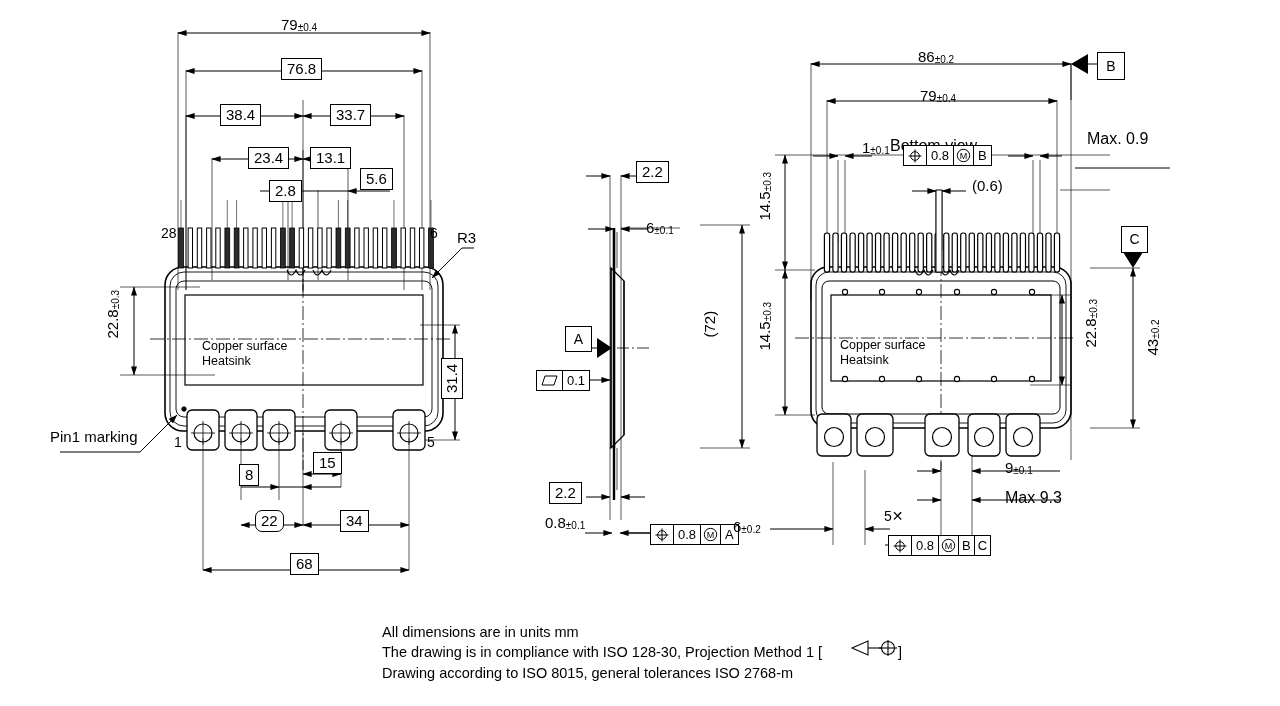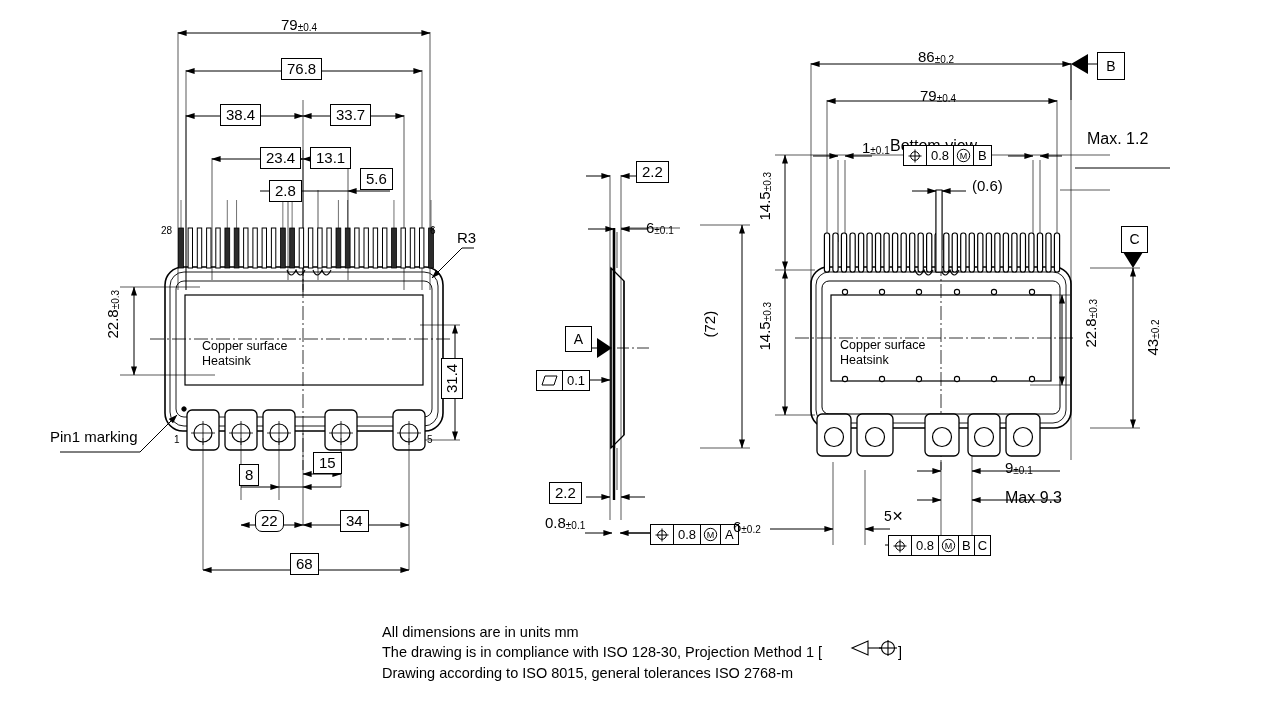--- a/index.html
+++ b/index.html
@@ -15,21 +15,21 @@
   .tol{font-size:10px;vertical-align:baseline;position:relative;top:1px;}
   .note{position:absolute;font-size:14.5px;line-height:20.5px;white-space:pre;}
   .datum{position:absolute;border:1px solid #000;background:#fff;
          font-size:14px;text-align:center;}
   .fcf{position:absolute;border:1px solid #000;background:#fff;display:flex;
        align-items:stretch;font-size:13px;height:19px;}
   .fcf > div{border-right:1px solid #000;padding:0 4px;display:flex;
              align-items:center;justify-content:center;}
   .fcf > div:last-child{border-right:none;}
   .txtlbl{position:absolute;font-size:14px;white-space:nowrap;}
-  .pinnum{position:absolute;font-size:10px;}
+  .pinnum{position:absolute;font-size:14px;}
   .surftxt{position:absolute;font-size:12.5px;line-height:15px;white-space:pre;}
 </style>
 </head>
 <body>
 
 <div id="stage">
 
   <svg class="draw" viewBox="0 0 1280 706">
     <defs>
       <marker id="ar" markerWidth="9" markerHeight="9" refX="8.6" refY="3" orient="auto" markerUnits="userSpaceOnUse">
@@ -373,21 +373,21 @@
       <line x1="27" y1="8" x2="45" y2="8" stroke-width="1.1"></line>
       <line x1="36" y1="0" x2="36" y2="16" stroke-width="1.1"></line>
     </g>
     </g>
   </svg>
 
   <div class="lbl" style="left:281px;top:17px;"><span>79</span><span class="tol">±0.4</span></div>
   <div class="lbl boxed" style="left:281px;top:58px;"><span>76.8</span></div>
   <div class="lbl boxed" style="left:220px;top:104px;"><span>38.4</span></div>
   <div class="lbl boxed" style="left:330px;top:104px;"><span>33.7</span></div>
-  <div class="lbl boxed" style="left:260px;top:147px;"><span>23.4</span></div>
+  <div class="lbl boxed" style="left:248px;top:147px;"><span>23.4</span></div>
   <div class="lbl boxed" style="left:310px;top:147px;"><span>13.1</span></div>
   <div class="lbl boxed" style="left:240px;top:180px;margin-left:29px;"><span>2.8</span></div>
   <div class="lbl boxed" style="left:360px;top:168px;"><span>5.6</span></div>
 
   <div class="lbl" style="left:112px;top:331px;transform:rotate(-90deg);transform-origin:left center;white-space:nowrap;"><span>22.8</span><span class="tol">±0.3</span></div>
   <div class="lbl boxed" style="left:452px;top:388px;transform:rotate(-90deg);transform-origin:left center;"><span>31.4</span></div>
 
   <div class="lbl boxed" style="left:239px;top:464px;"><span>8</span></div>
   <div class="lbl boxed" style="left:313px;top:452px;"><span>15</span></div>
   <div class="lbl boxed" style="left:255px;top:510px;border-radius:7px;"><span>22</span></div>
@@ -439,21 +439,21 @@
         </svg>
     </div>
     <div>A</div>
   </div>
 
   <div class="lbl" style="left:918px;top:49px;"><span>86</span><span class="tol">±0.2</span></div>
   <div class="lbl" style="left:920px;top:88px;"><span>79</span><span class="tol">±0.4</span></div>
   <div class="lbl" style="left:890px;top:110px;font-size:16px;margin-top:28px;">Bottom view</div>
   <div class="lbl" style="left:862px;top:140px;"><span>1</span><span class="tol">±0.1</span></div>
   <div class="lbl" style="left:972px;top:178px;"><span>(0.6)</span></div>
-  <div class="lbl" style="left:1087px;top:131px;font-size:16px;">Max. 1.2</div>
+  <div class="lbl" style="left:1087px;top:131px;font-size:16px;">Max. 0.9</div>
 
   <div class="lbl" style="left:764px;top:213px;transform:rotate(-90deg);transform-origin:left center;"><span>14.5</span><span class="tol">±0.3</span></div>
   <div class="lbl" style="left:764px;top:343px;transform:rotate(-90deg);transform-origin:left center;"><span>14.5</span><span class="tol">±0.3</span></div>
   <div class="lbl" style="left:1090px;top:340px;transform:rotate(-90deg);transform-origin:left center;"><span>22.8</span><span class="tol">±0.3</span></div>
   <div class="lbl" style="left:1152px;top:348px;transform:rotate(-90deg);transform-origin:left center;"><span>43</span><span class="tol">±0.2</span></div>
 
   <div class="lbl" style="left:1005px;top:460px;"><span>9</span><span class="tol">±0.1</span></div>
   <div class="lbl" style="left:1005px;top:490px;font-size:16px;">Max 9.3</div>
   <div class="lbl" style="left:733px;top:519px;"><span>6</span><span class="tol">±0.2</span></div>
 

